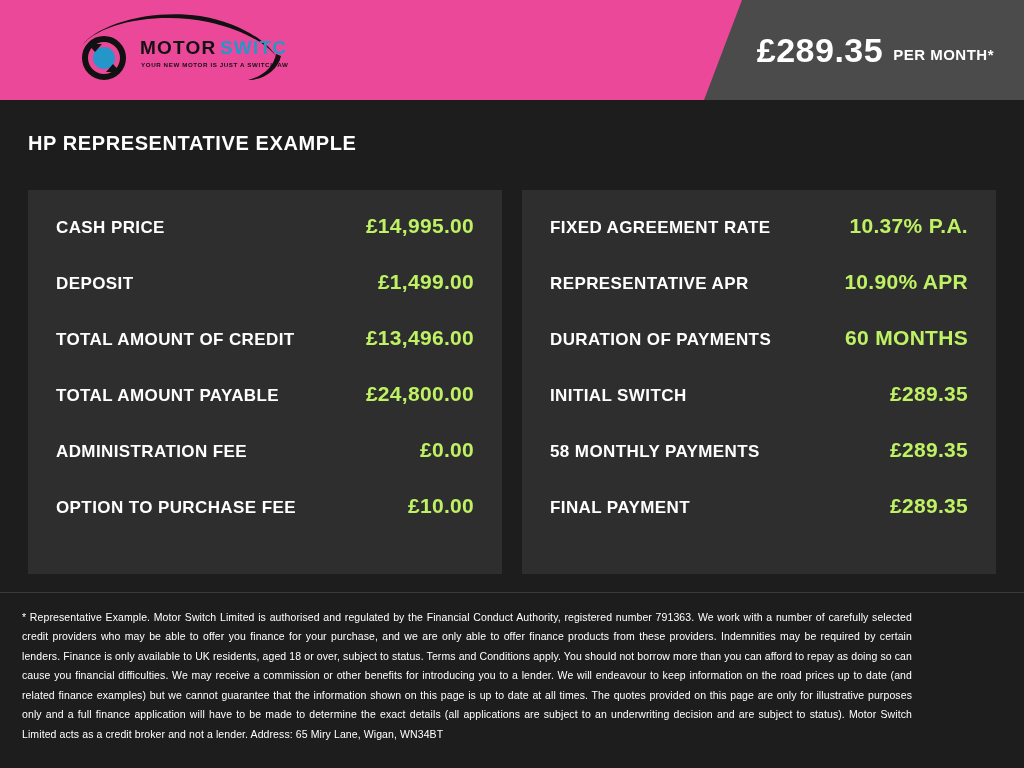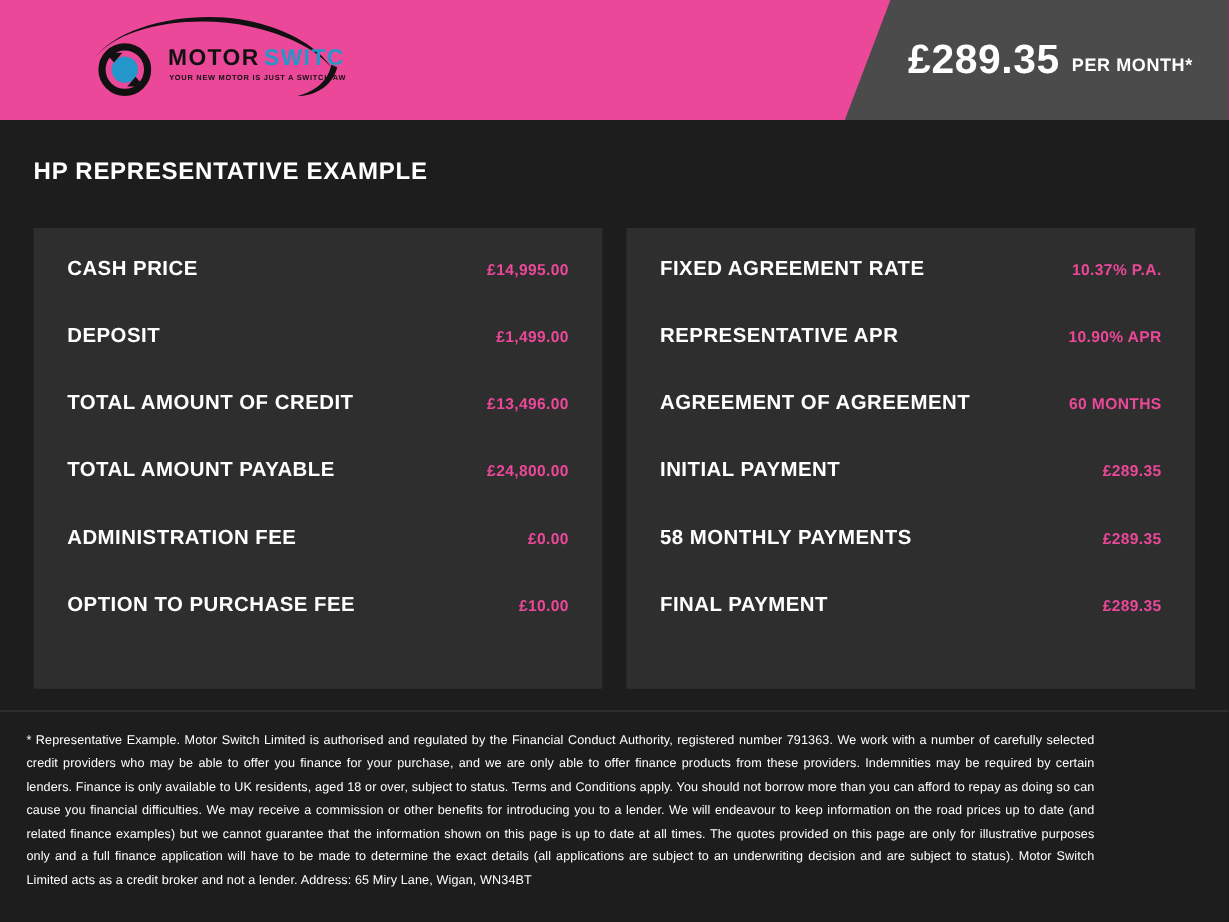--- a/index.html
+++ b/index.html
@@ -100,22 +100,22 @@
     height: 56px;
   }
   .row-label {
     color: #ffffff;
     font-size: 17px;
     font-weight: bold;
     letter-spacing: 0.4px;
     white-space: nowrap;
   }
   .row-value {
-    color: #ec4899;
-    font-size: 13px;
+    color: #bef264;
+    font-size: 21px;
     font-weight: bold;
     letter-spacing: 0.3px;
     white-space: nowrap;
   }
 
   
   .footer-divider {
     position: absolute;
     top: 592px;
     left: 0;
@@ -200,25 +200,25 @@
     <div class="panel">
       <div class="row">
         <span class="row-label">FIXED AGREEMENT RATE</span>
         <span class="row-value">10.37% P.A.</span>
       </div>
       <div class="row">
         <span class="row-label">REPRESENTATIVE APR</span>
         <span class="row-value">10.90% APR</span>
       </div>
       <div class="row">
-        <span class="row-label">AGREEMENT OF AGREEMENT</span>
+        <span class="row-label">DURATION OF PAYMENTS</span>
         <span class="row-value">60 MONTHS</span>
       </div>
       <div class="row">
-        <span class="row-label">INITIAL PAYMENT</span>
+        <span class="row-label">INITIAL SWITCH</span>
         <span class="row-value">£289.35</span>
       </div>
       <div class="row">
         <span class="row-label">58 MONTHLY PAYMENTS</span>
         <span class="row-value">£289.35</span>
       </div>
       <div class="row">
         <span class="row-label">FINAL PAYMENT</span>
         <span class="row-value">£289.35</span>
       </div>

